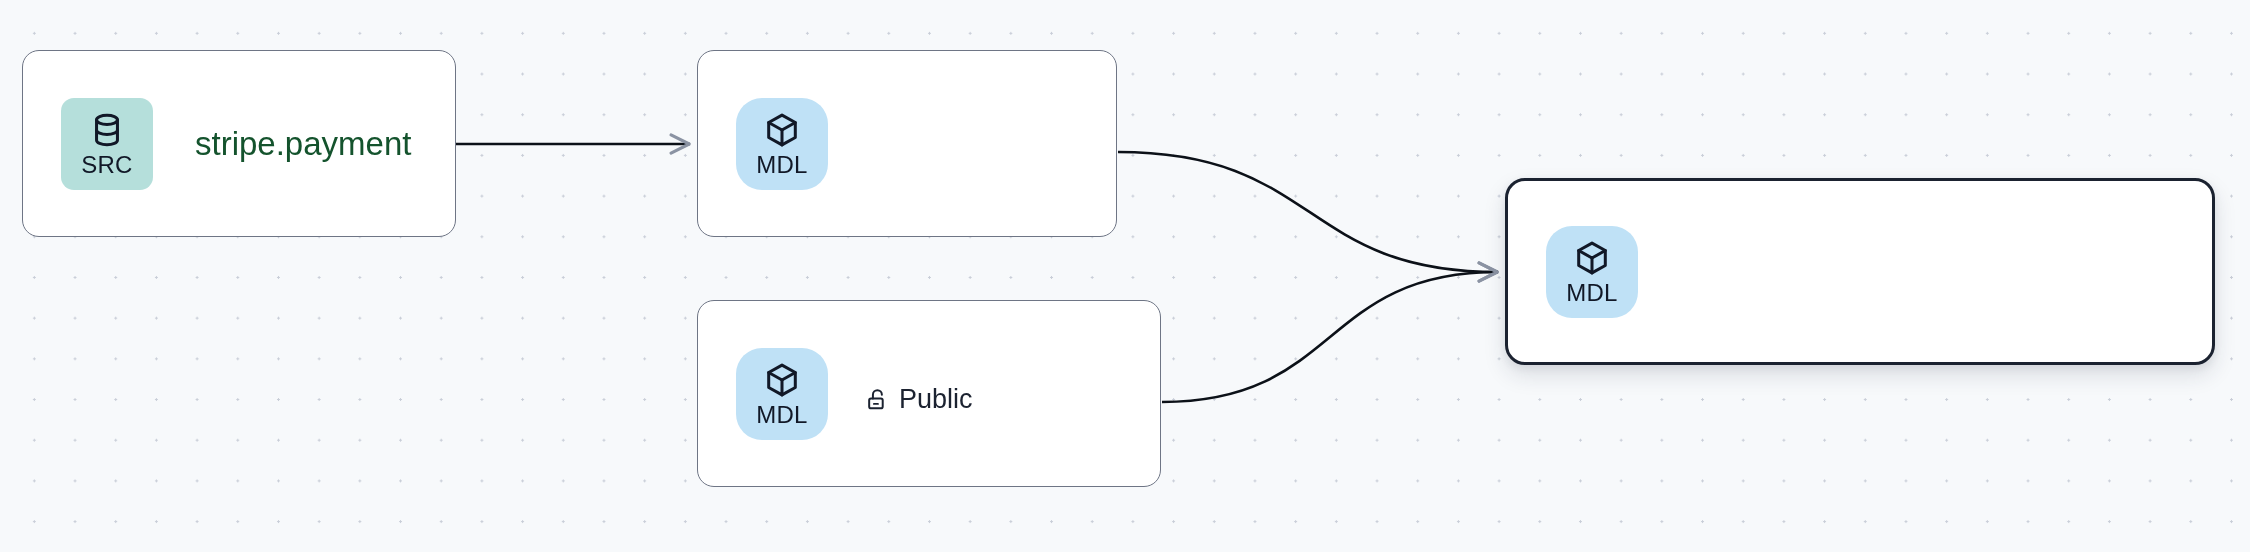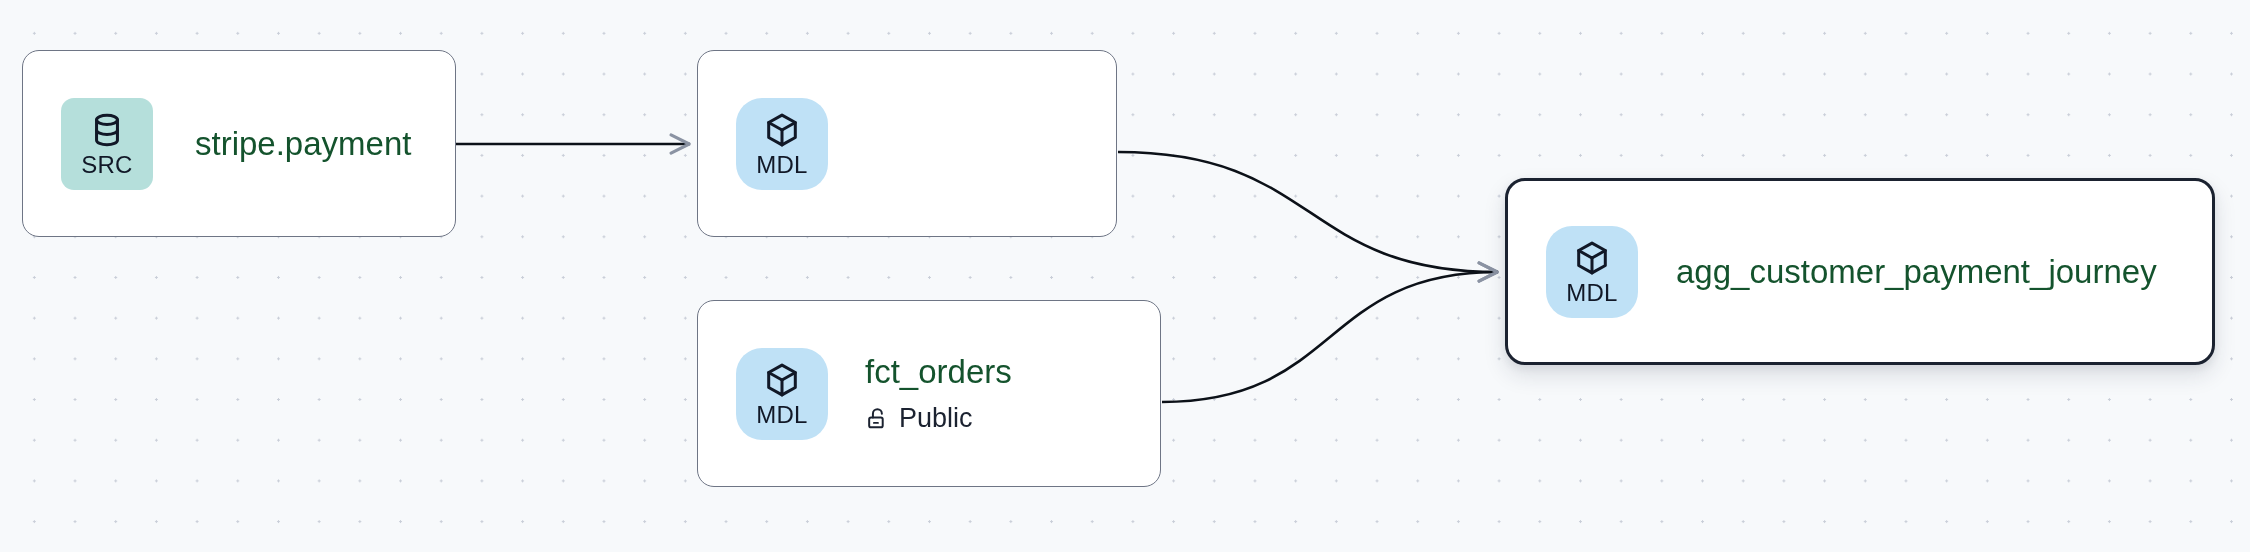--- a/index.html
+++ b/index.html
@@ -175,21 +175,20 @@
       <span>
         <svg viewBox="0 0 24 24" fill="none" stroke="#111827" stroke-width="1.9" stroke-linecap="round" stroke-linejoin="round">
           <path d="M12,2.6 L20.4,7.3 L12,12 L3.6,7.3 Z"></path>
           <path d="M3.6,7.3 V16.7 L12,21.4 V12"></path>
           <path d="M20.4,7.3 V16.7 L12,21.4"></path>
         </svg>
       </span>
       <span class="badge-text">MDL</span>
     </div>
     <div class="node-body">
-      <div class="node-title">fct_orders</div>
       <div class="node-sub">
         <span>
           <svg viewBox="0 0 24 24" fill="none" stroke="#1b2230" stroke-width="1.9" stroke-linecap="round" stroke-linejoin="round">
             <rect x="4" y="11" width="13" height="9.5" rx="1.8"></rect>
             <path d="M7.6,11 V7.4 a4.3,4.3 0 0 1 8.6,0"></path>
             <path d="M8.6,16.2 h3.8"></path>
           </svg>
         </span>
         <span>Public</span>
       </div>
@@ -200,18 +199,15 @@
     <div class="badge mdl">
       <span>
         <svg viewBox="0 0 24 24" fill="none" stroke="#111827" stroke-width="1.9" stroke-linecap="round" stroke-linejoin="round">
           <path d="M12,2.6 L20.4,7.3 L12,12 L3.6,7.3 Z"></path>
           <path d="M3.6,7.3 V16.7 L12,21.4 V12"></path>
           <path d="M20.4,7.3 V16.7 L12,21.4"></path>
         </svg>
       </span>
       <span class="badge-text">MDL</span>
     </div>
-    <div class="node-body">
-      <div class="node-title">agg_customer_payment_journey</div>
-    </div>
   </div>
 
 </div>
 
 </body></html>

